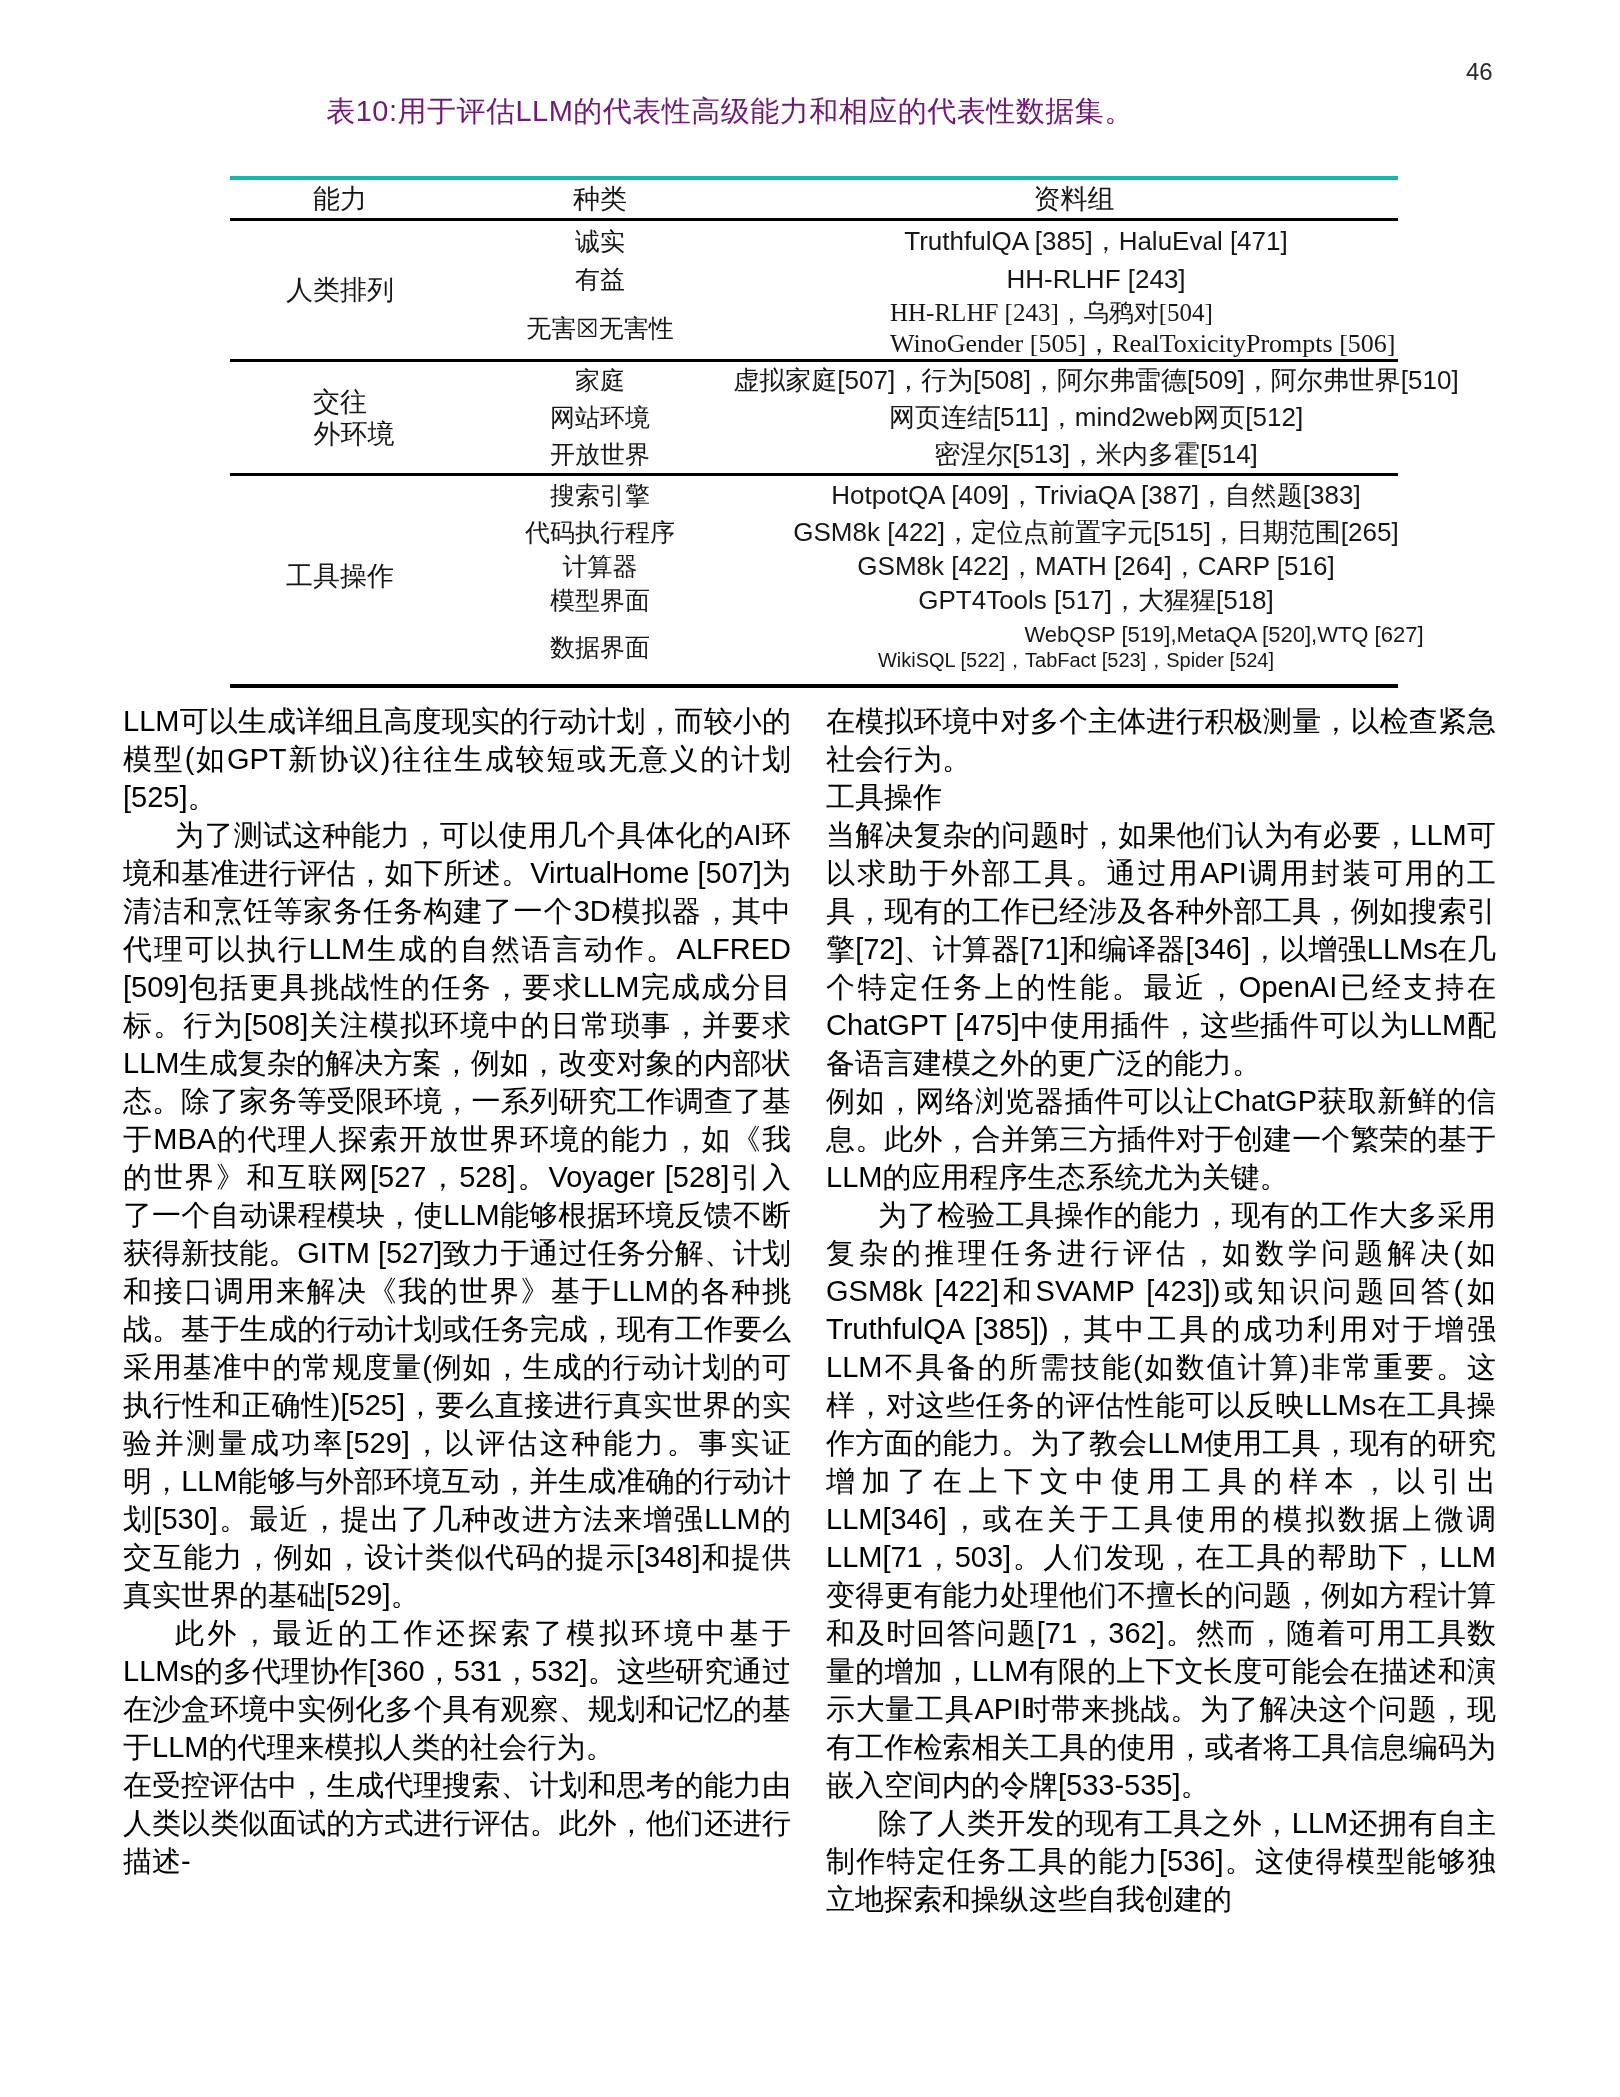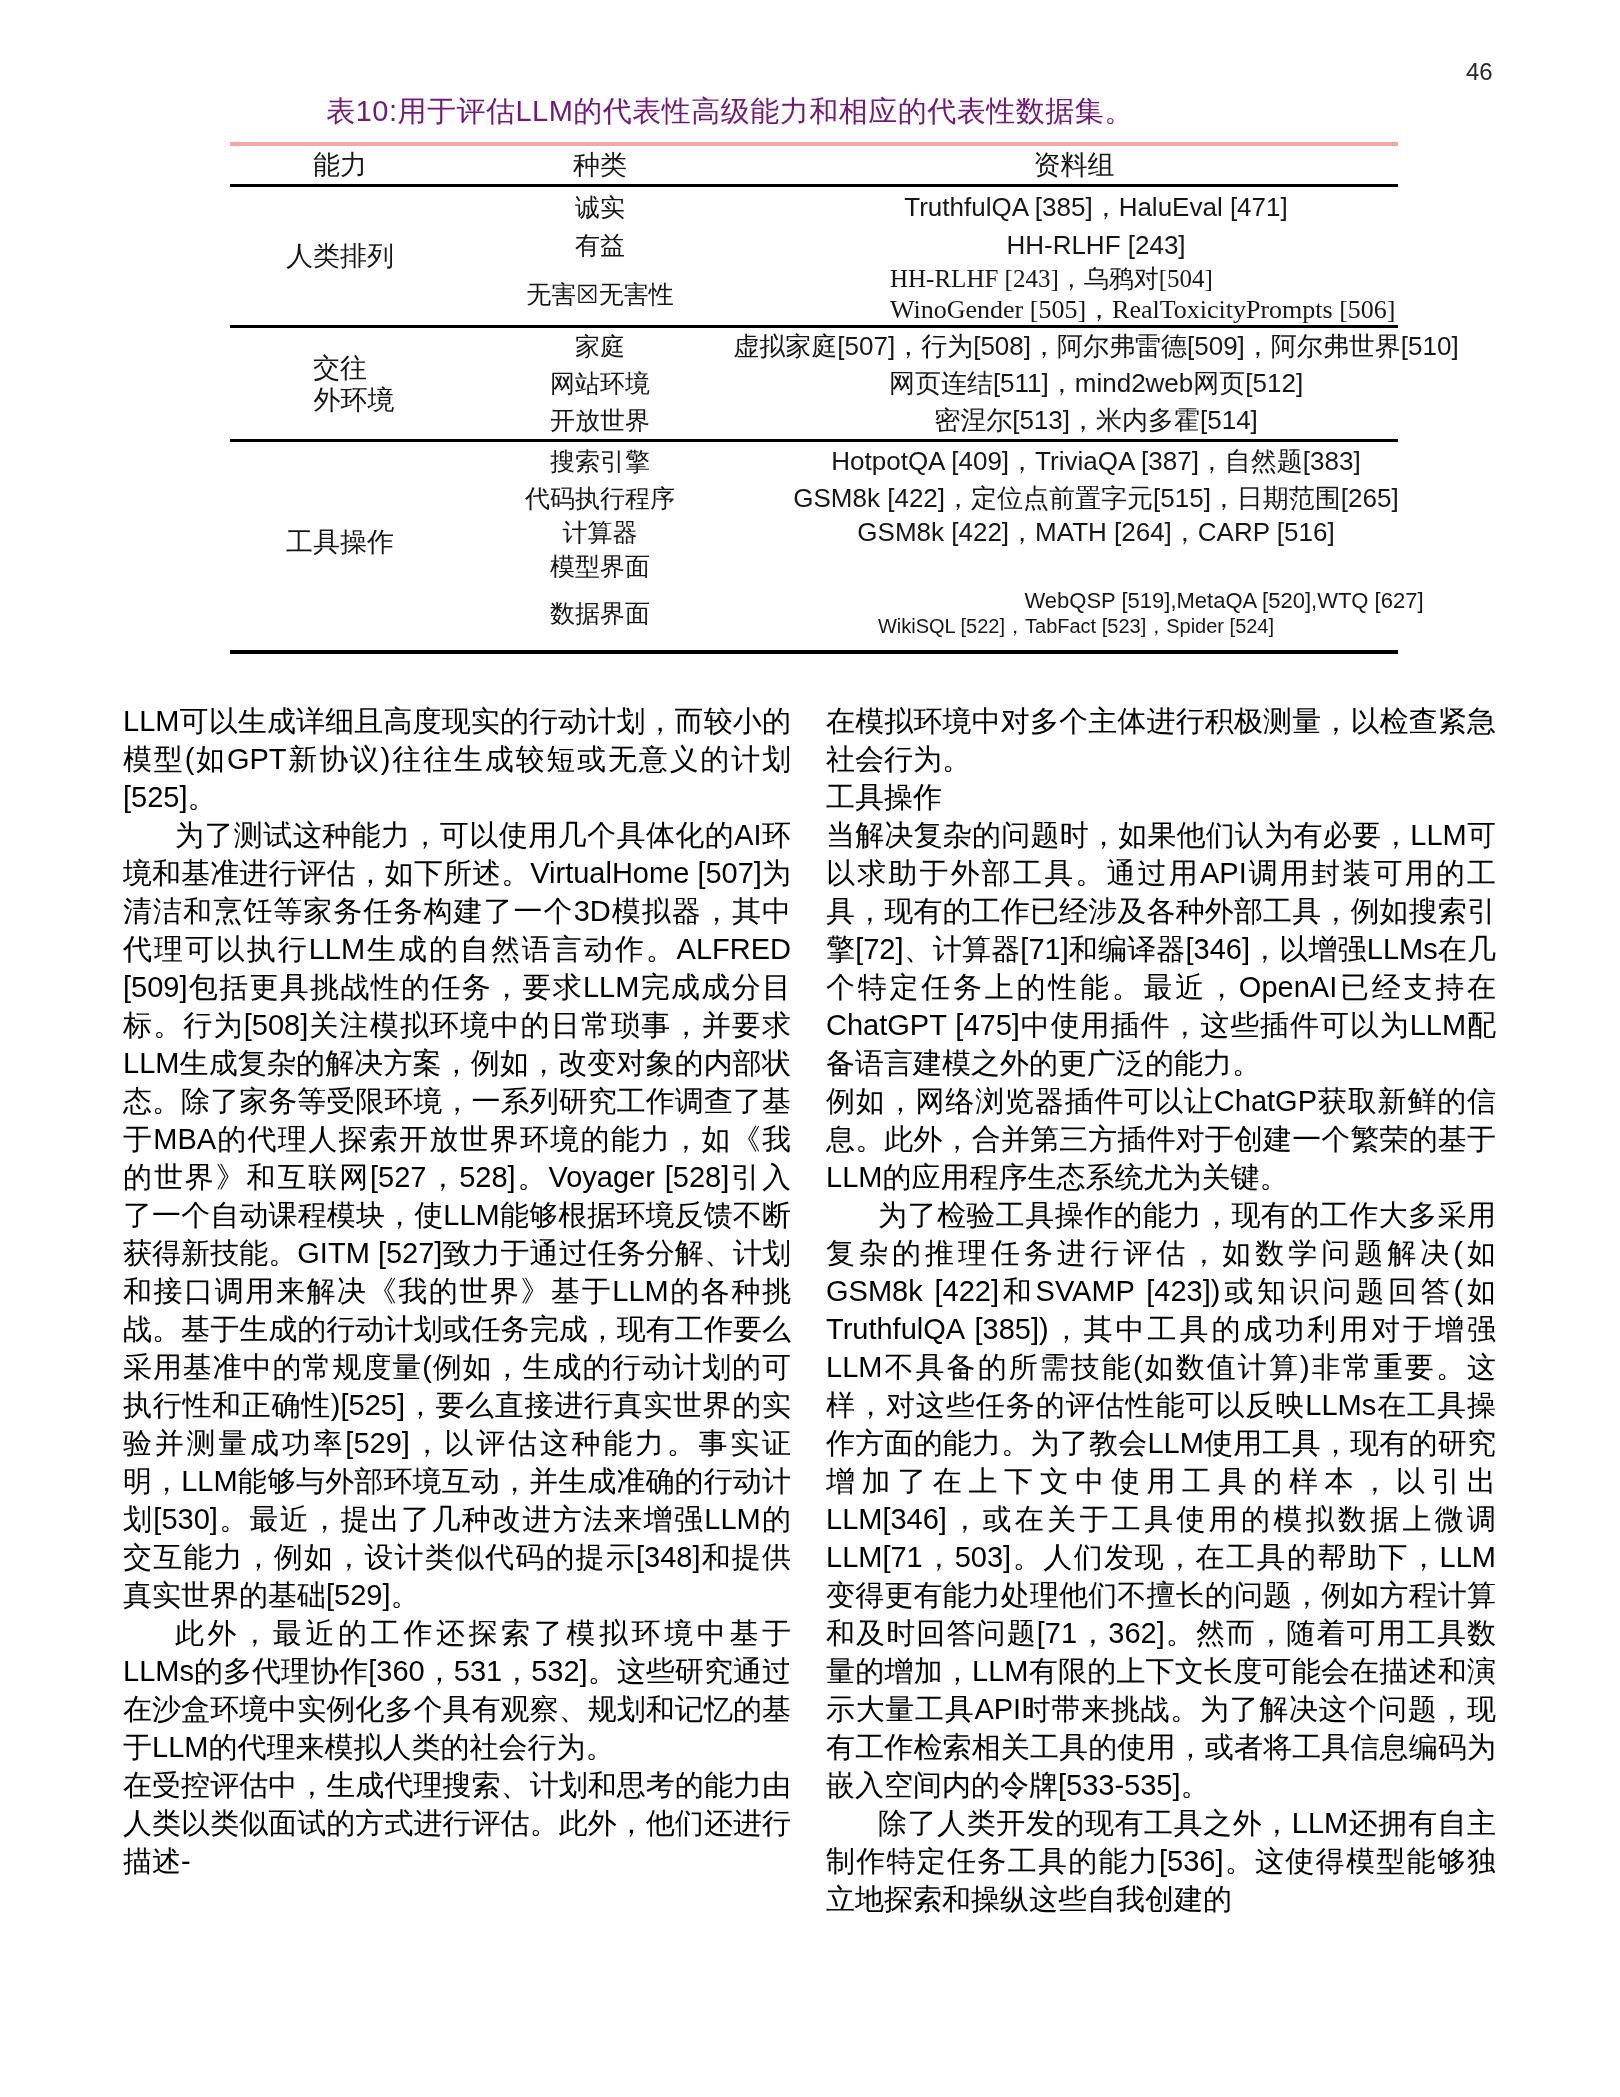--- a/index.html
+++ b/index.html
@@ -15,22 +15,22 @@
     position:absolute;top:58px;left:1466px;
     font-size:24px;color:#2a2a2a;
   }
   .caption{
     position:absolute;top:92px;left:230px;width:1000px;
     text-align:center;font-size:29px;color:#701a75;
     letter-spacing:0.5px;
   }
   
   .cap-table{
-    position:absolute;top:142px;left:230px;width:1168px;
-    border-top:4px solid #fca5a5;
+    position:absolute;top:176px;left:230px;width:1168px;
+    border-top:4px solid #14b8a6;
     border-bottom:4px solid #000;
   }
   .t-head{
     display:grid;grid-template-columns:220px 300px 648px;
     border-bottom:3px solid #000;
   }
   .t-head > div{
     display:flex;align-items:center;justify-content:center;
     font-size:27px;min-height:38px;
   }
@@ -143,20 +143,23 @@
       </div>
       <div class="typ h36" style="grid-row:2">代码执行程序</div>
       <div class="dat" style="grid-row:2">
         <span>GSM8k [422]，定位点前置字元[515]，日期范围[265]</span>
       </div>
       <div class="typ h33" style="grid-row:3">计算器</div>
       <div class="dat" style="grid-row:3">
         <span>GSM8k [422]，MATH [264]，CARP [516]</span>
       </div>
       <div class="typ h35" style="grid-row:4">模型界面</div>
+      <div class="dat" style="grid-row:4">
+        <span>GPT4Tools [517]，大猩猩[518]</span>
+      </div>
       <div class="typ h58" style="grid-row:5">数据界面</div>
       <div class="dat" style="grid-row:5">
         <span class="ds1">WebQSP [519],MetaQA [520],WTQ [627]</span>
         <span class="ds2">WikiSQL [522]，TabFact [523]，Spider [524]</span>
       </div>
     </div>
 
   </div>
 
   <div class="col col-left">

